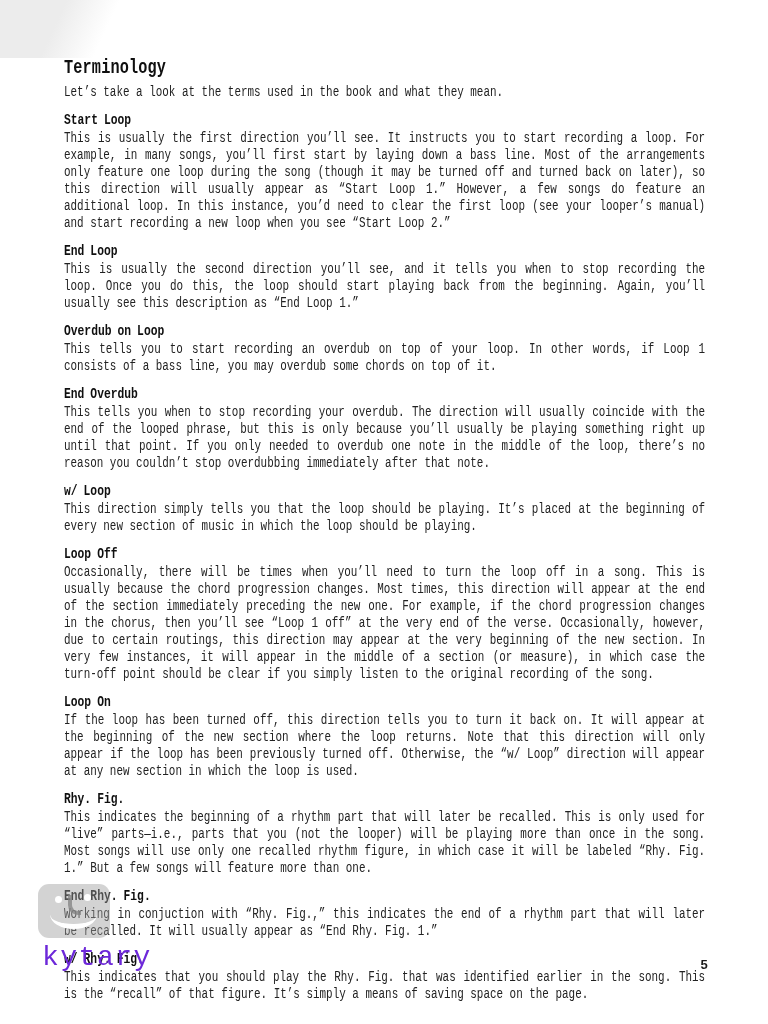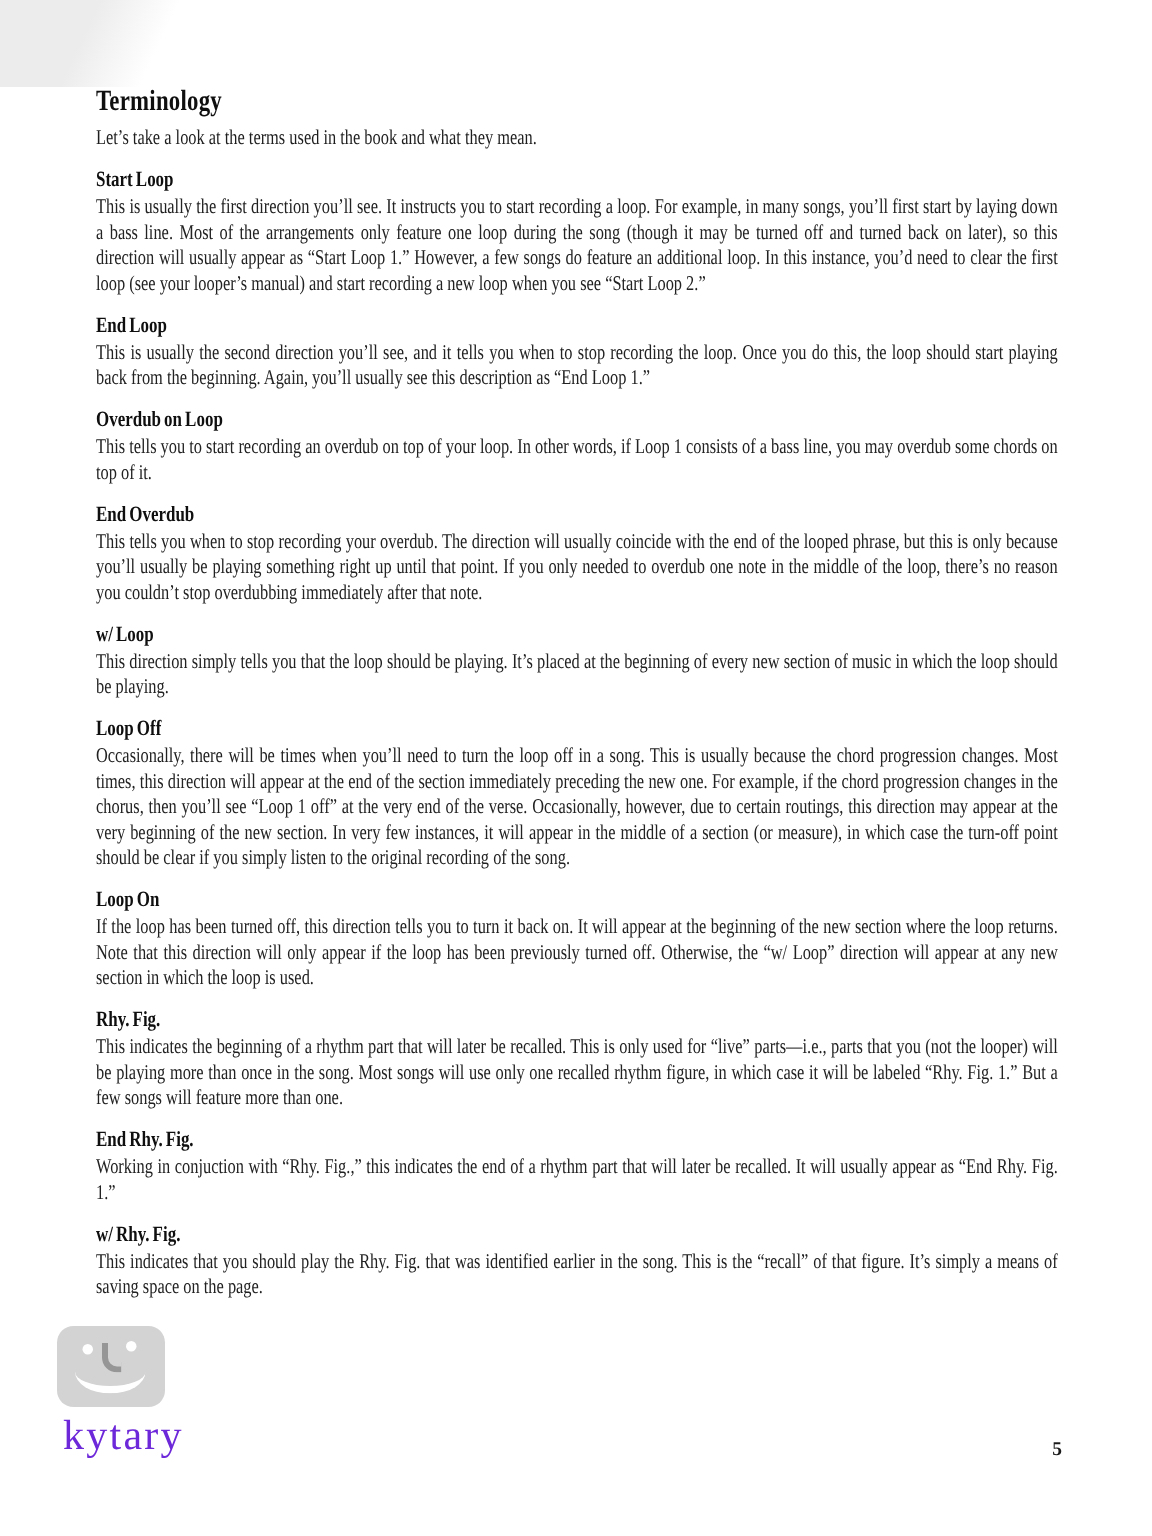--- a/index.html
+++ b/index.html
@@ -1,18 +1,18 @@
 <!DOCTYPE html>
 <html><head>
 <meta charset="utf-8">
 <style>
   html,body { margin:0; padding:0; background:#ffffff; }
   .page {
     position:relative; width:768px; height:1024px; background:#ffffff;
-    font-family:Liberation Serif, serif; color:#1e1e1e; overflow:hidden;
+    font-family:Liberation Mono, monospace; color:#1e1e1e; overflow:hidden;
   }
   .scan-shade {
     position:absolute; left:0; top:0; width:140px; height:58px;
     background:linear-gradient(115deg, #ececec 0%, #ececec 40%, rgba(255,255,255,0) 72%);
     pointer-events:none;
   }
   
   .condense {
     position:absolute; left:64px; top:56px; width:822px;
     transform:scaleX(0.78); transform-origin:0 0;

